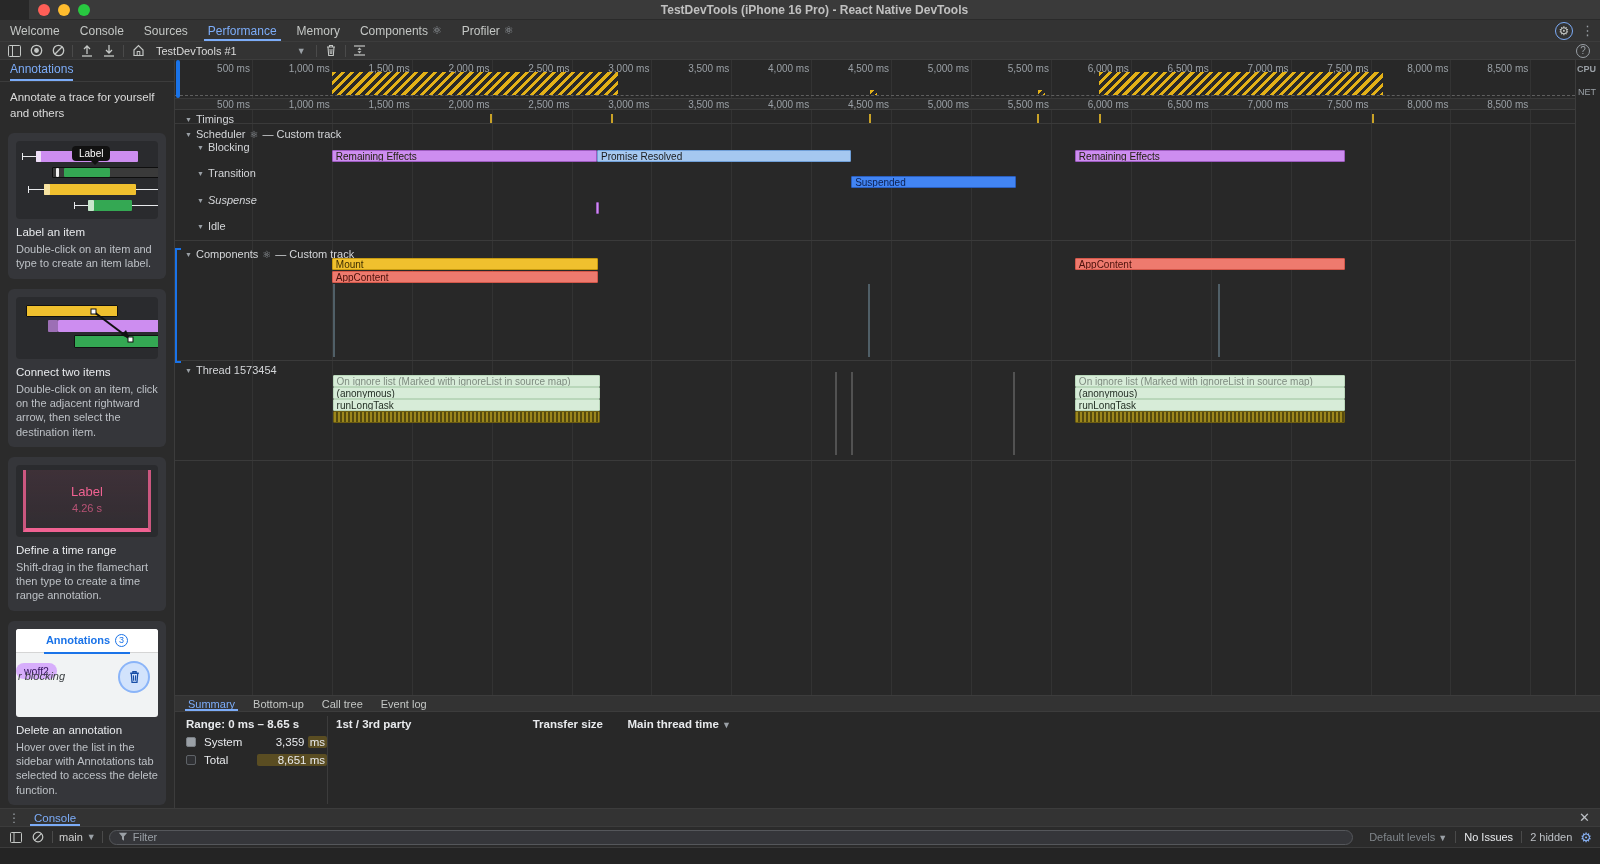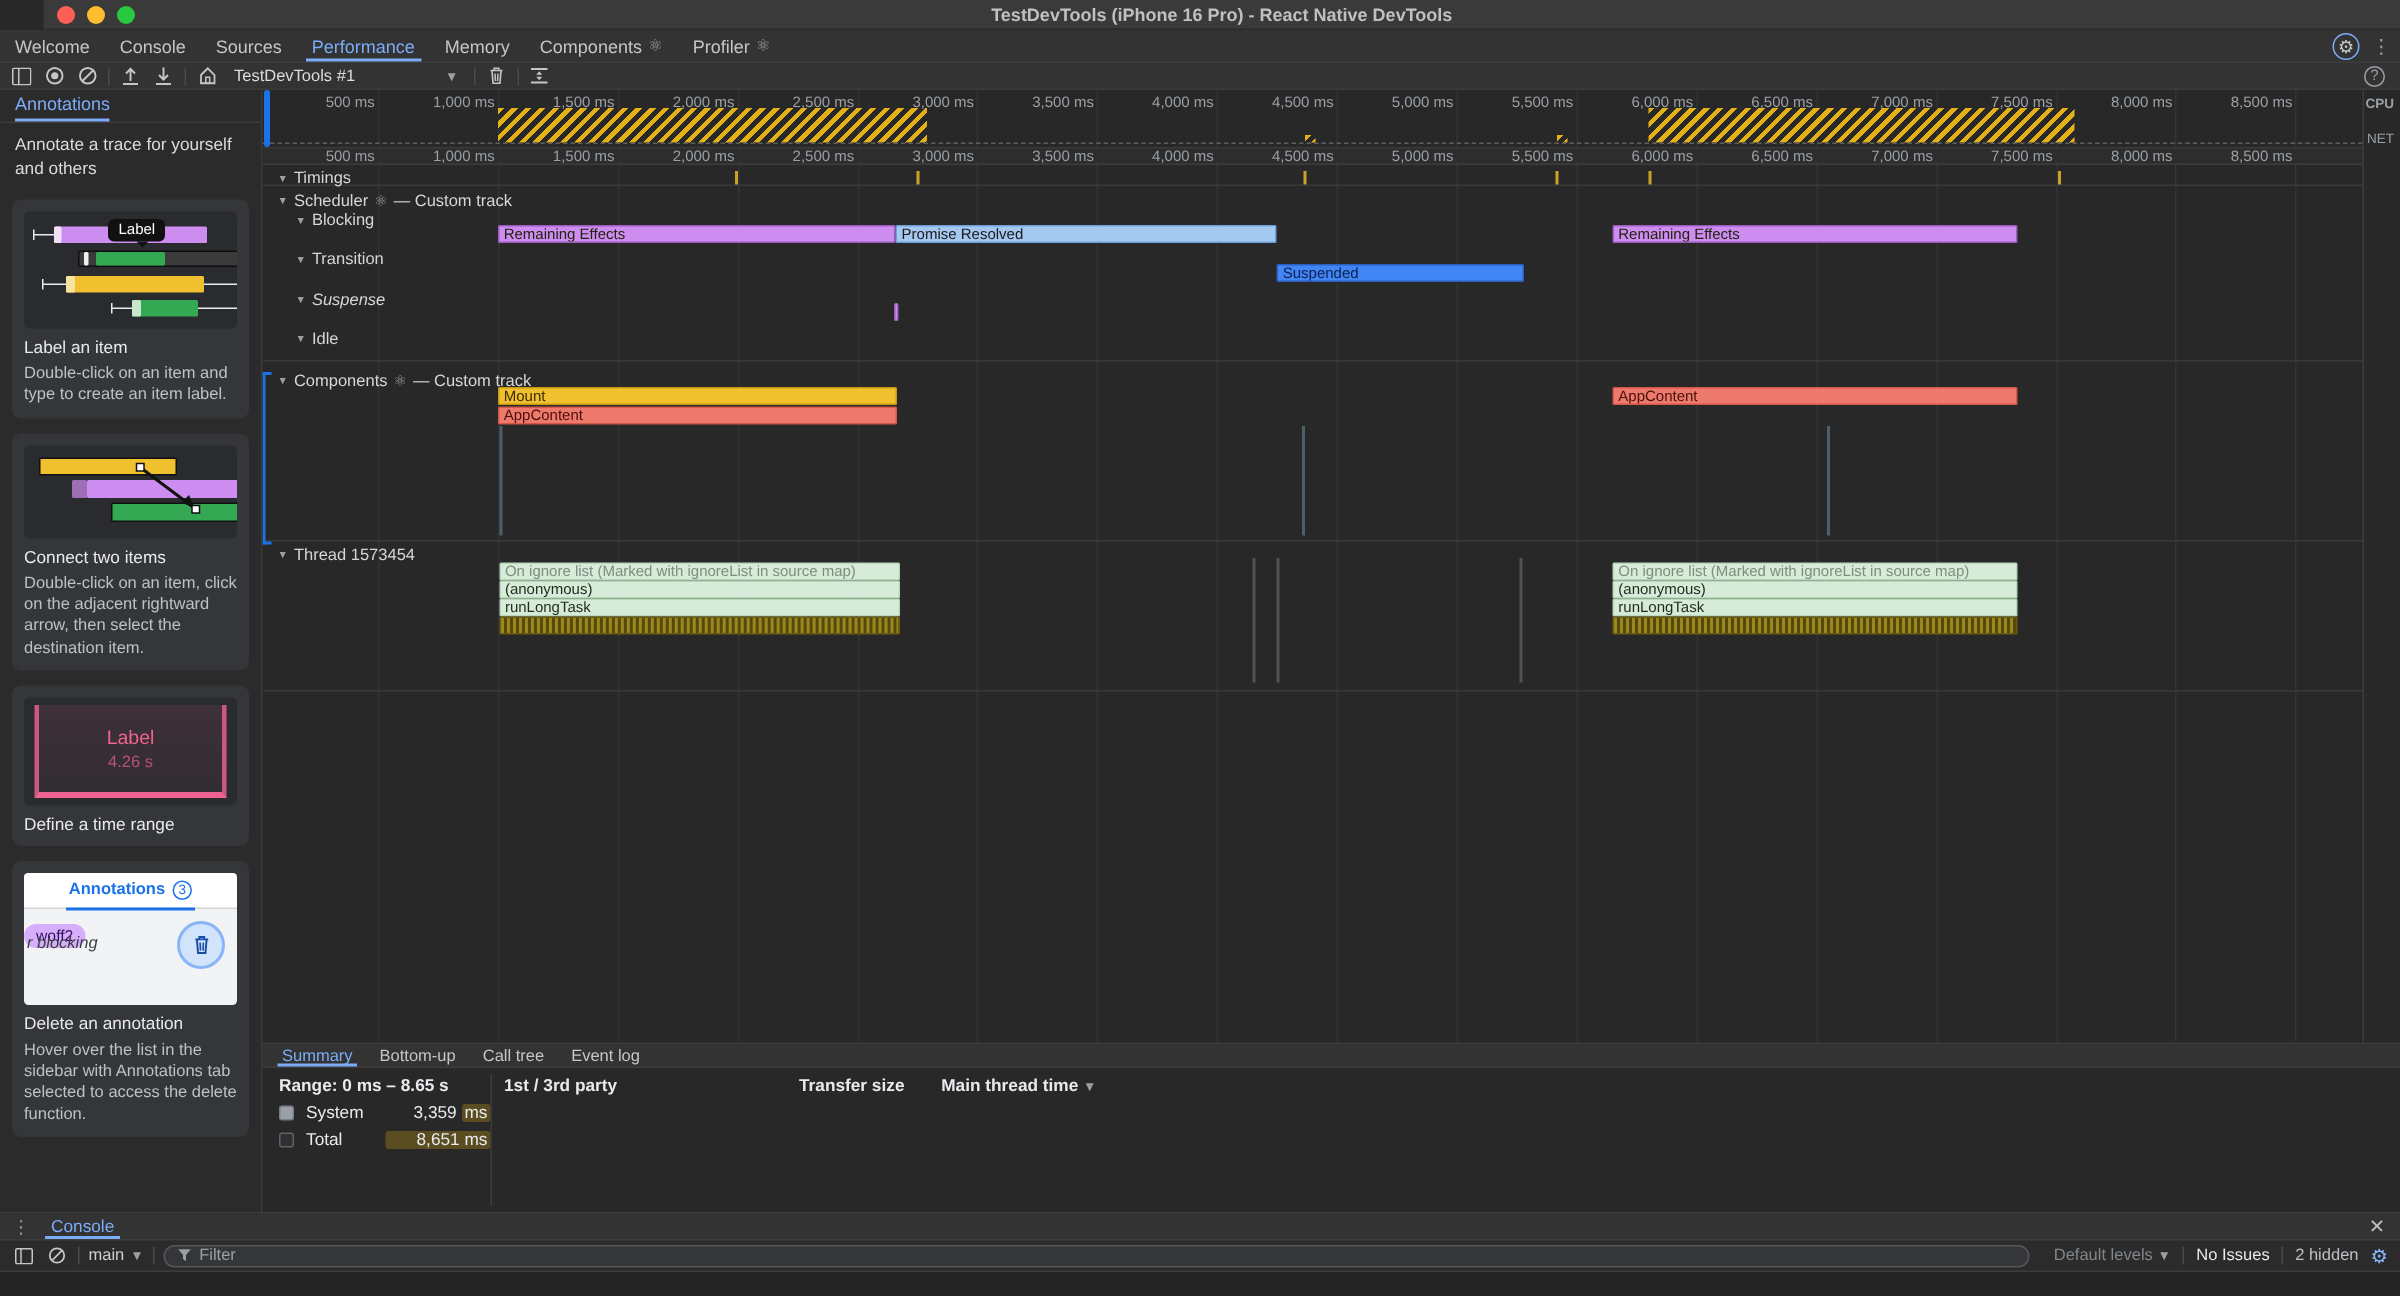--- a/index.html
+++ b/index.html
@@ -298,20 +298,21 @@
       </div>
 
       <div class="card">
         <div class="illo range-illo">
           <div class="range-box">
             <div class="range-label">Label</div>
             <div class="range-val">4.26 s</div>
           </div>
         </div>
         <div class="card-title">Define a time range</div>
+        <div class="card-desc">Shift-drag in the flamechart then type to create a time range annotation.</div>
       </div>
 
       <div class="card">
         <div class="mini-ui">
           <div class="mini-tabrow">
             <span class="mini-tab">Annotations</span>
             <span class="mini-count">3</span>
           </div>
           <div class="mini-underline"></div>
           <div class="mini-pill">woff2</div>

